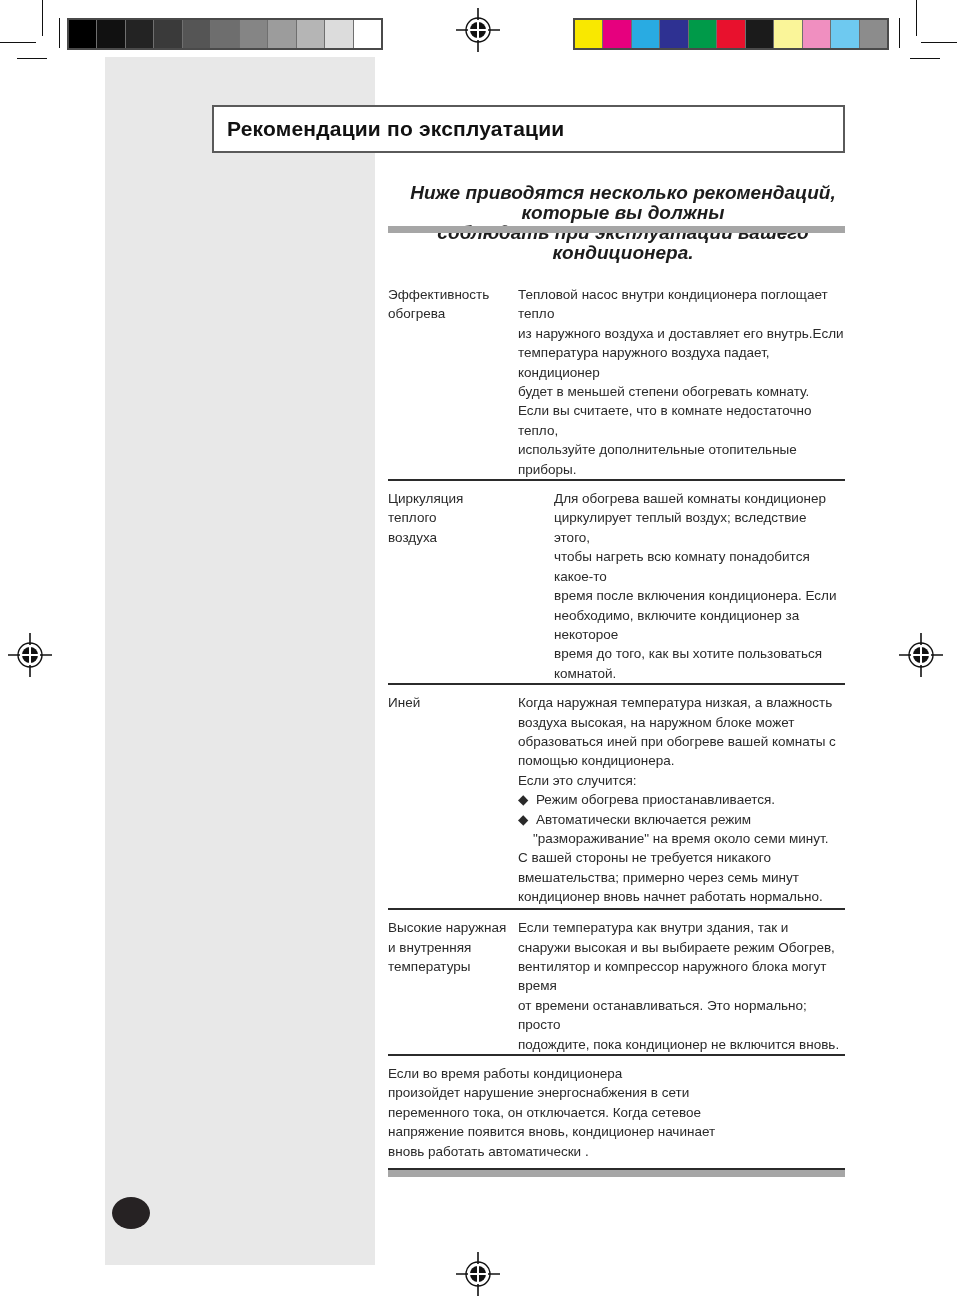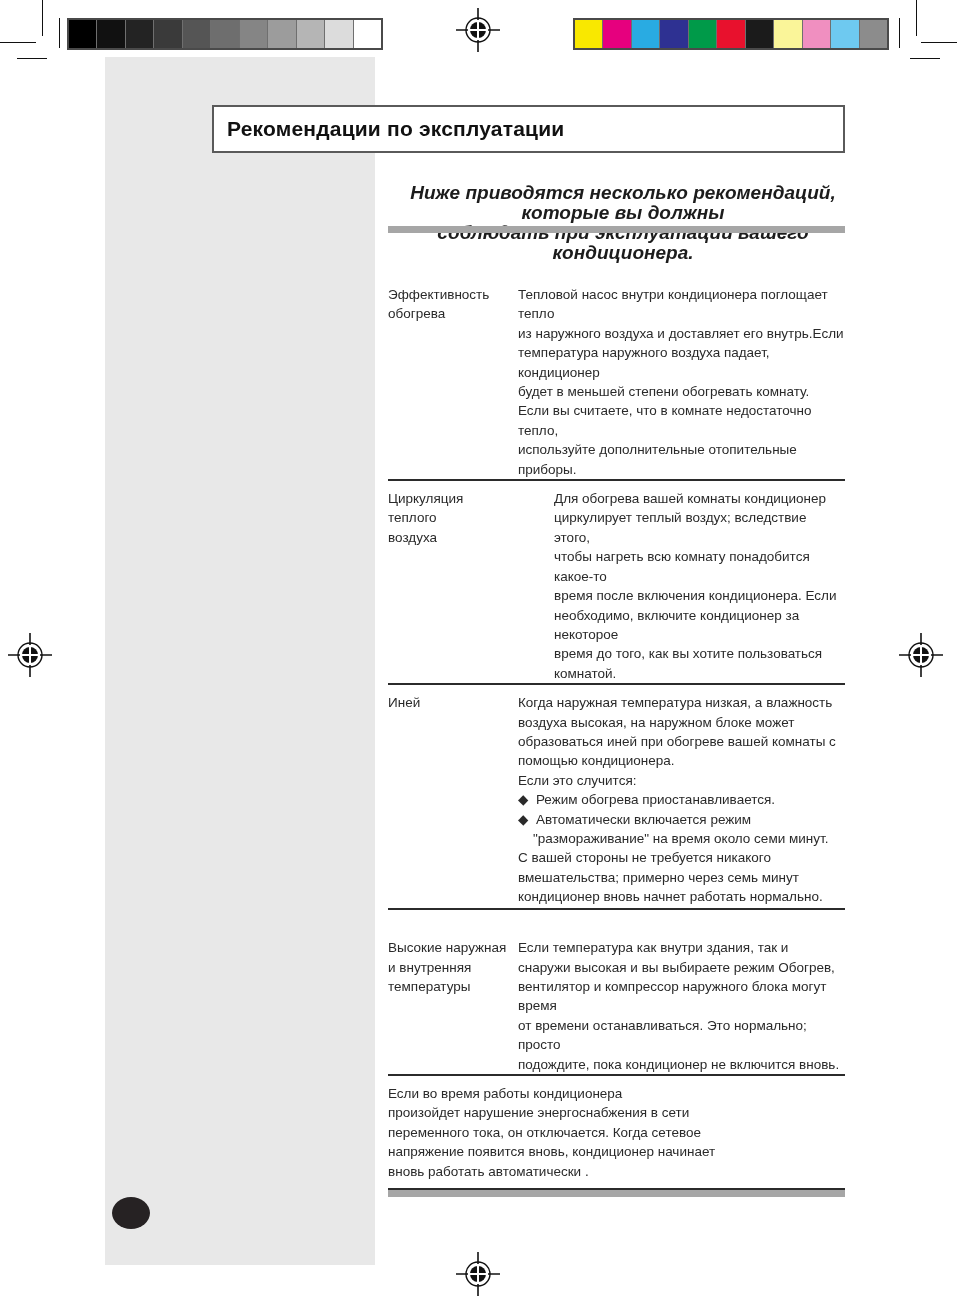--- a/index.html
+++ b/index.html
@@ -62,21 +62,21 @@
     border-bottom:2px solid #2b2b2b;
     font-size:13.5px; line-height:19.4px;
   }
   .trow:last-of-type { border-bottom:none; }
   .trow .topic, .trow .rec { white-space:pre-wrap; }
   .trow .topic { width:130px; flex:0 0 130px; padding-right:6px; box-sizing:border-box; }
   .trow .rec { flex:1 1 auto; }
   .row-1 { min-height:140px;margin-top:44px; }
   .row-2 { min-height:147px;gap:36px; }
   .row-3 { min-height:225px; }
-  .row-4 { min-height:128px;margin-top:20px; }
+  .row-4 { min-height:128px; }
   .row-5 { min-height:114px; }
 
   .page-dot {
     position:absolute; left:112px; top:1197px; width:38px; height:32px;
     background:#262223; border-radius:50%;
   }
 </style>
 </head>
 <body>
 

